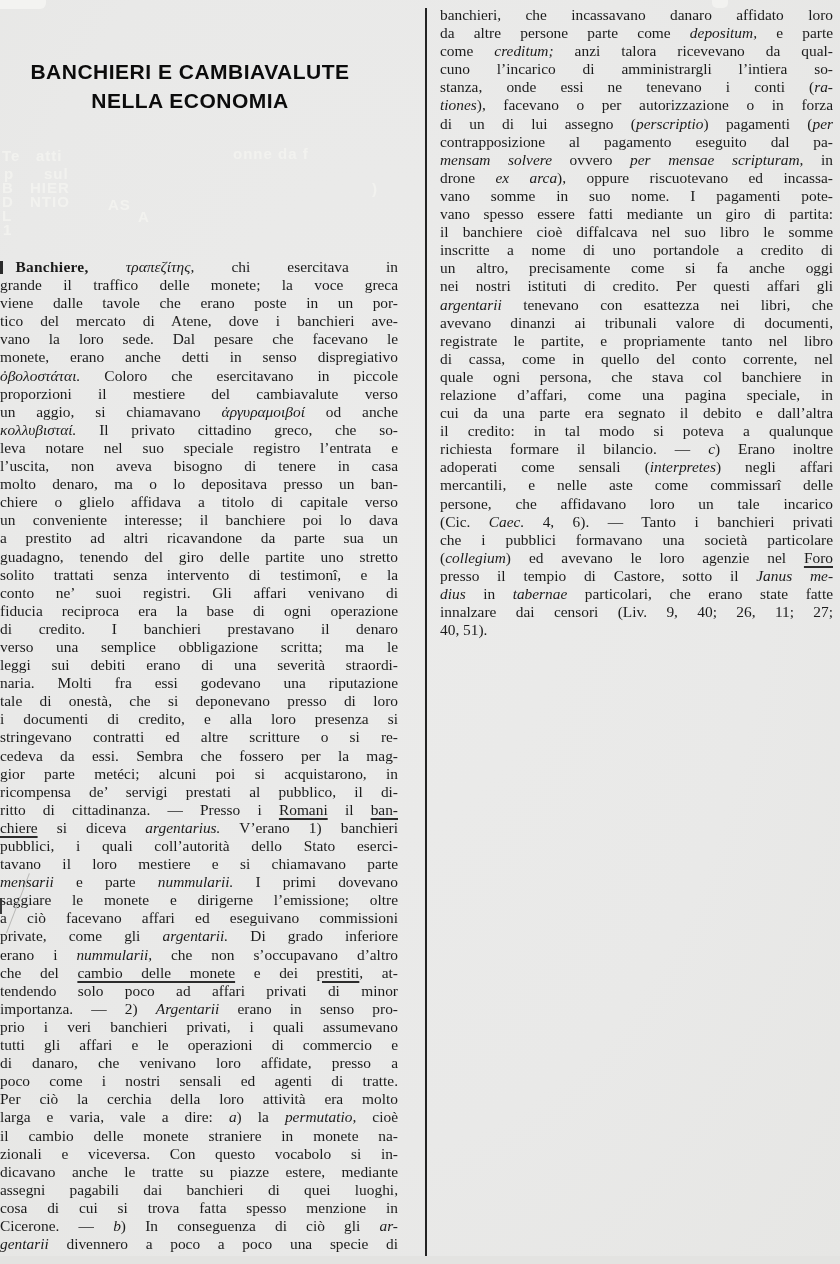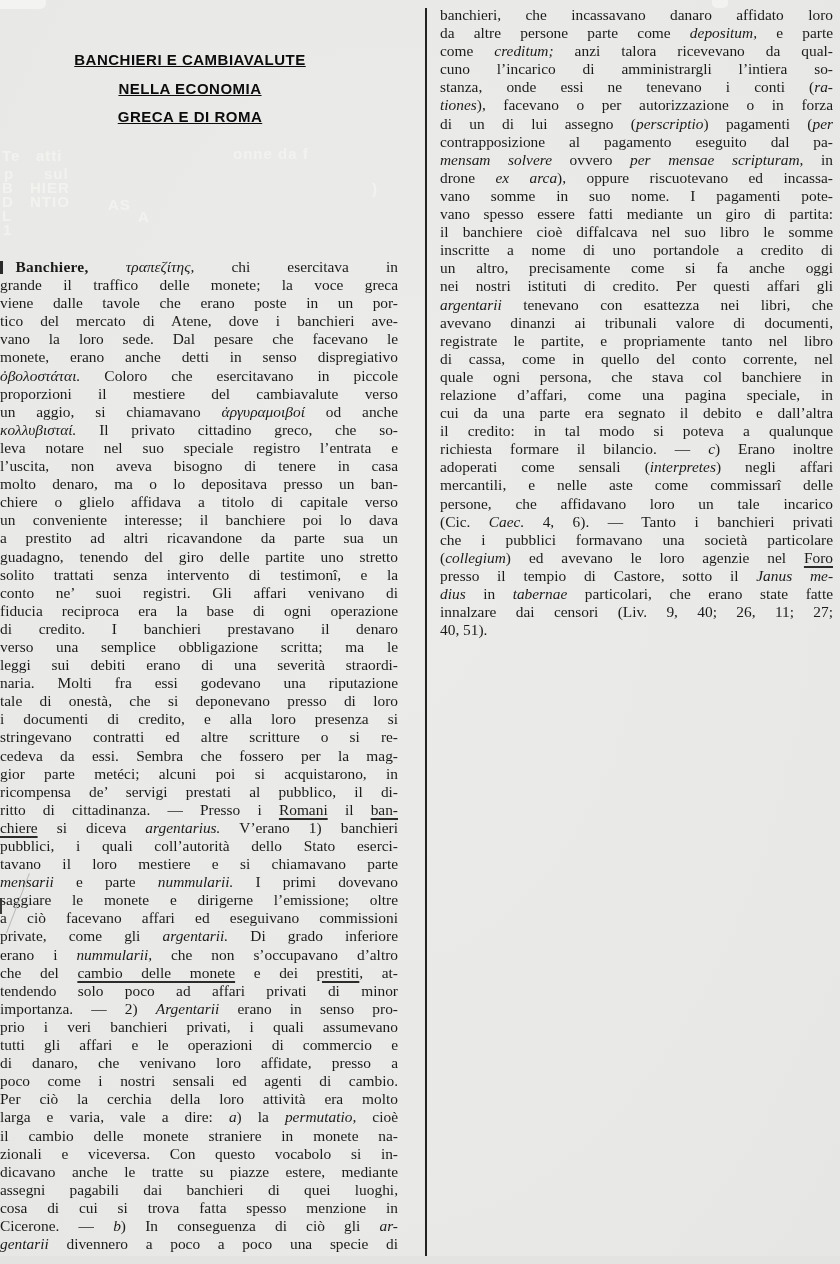--- a/index.html
+++ b/index.html
@@ -4,24 +4,24 @@
 <style>
   html,body{margin:0;padding:0;background:#e9e9e8;}
   .scan{
     position:relative;width:840px;height:1264px;overflow:hidden;
     background:#e9e9e8;
     background-image:radial-gradient(ellipse at 45% 40%, #ebebea 0%, #e9e9e8 60%, #e6e6e4 100%);
     font-family:"Liberation Serif","DejaVu Serif",serif;
     color:#1b1b1b;
   }
   .title{
-    position:absolute;left:4px;top:46px;width:372px;margin:0;
+    position:absolute;left:4px;top:58px;width:372px;margin:0;
     font-family:"Liberation Sans","DejaVu Sans",sans-serif;
-    font-weight:bold;font-size:15px;line-height:28.5px;
-    letter-spacing:0.5px;color:#0c0c0c;text-decoration:underline;
+    font-weight:bold;font-size:21px;line-height:28.5px;
+    letter-spacing:0.5px;color:#0c0c0c;
   }
   .title .line{text-align:center;text-align-last:center;}
   .col{position:absolute;font-size:15.4px;line-height:18.1px;}
   .col .line{text-align:justify;text-align-last:justify;height:18.1px;}
   .col .line.no-just{text-align-last:left;}
   .col-left{left:0;top:258px;width:398px;}
   .col-right{left:440px;top:6px;width:393px;}
   i{font-style:italic;}
   b{font-weight:bold;letter-spacing:0.3px;}
   u{text-decoration-thickness:1.5px;text-underline-offset:3px;text-decoration-color:#2c2c2c;}
@@ -61,21 +61,20 @@
       <span class="ghost" style="left: 138px; top: 208px;">A</span>
       <span class="ghost" style="left: 3px; top: 221px;">1</span>
     </div>
 
   <div class="patch-tl"></div>
   <div class="patch-tr"></div>
 
   <h1 class="title">
       <div class="line">BANCHIERI E CAMBIAVALUTE</div>
       <div class="line">NELLA ECONOMIA</div>
-      <div class="line">GRECA E DI ROMA</div>
     </h1>
 
   <div class="col col-left">
       <div class="line"> <b>Banchiere,</b> <i>τραπεζίτης,</i> chi esercitava in</div>
       <div class="line">grande il traffico delle monete; la voce greca</div>
       <div class="line">viene dalle tavole che erano poste in un por-</div>
       <div class="line">tico del mercato di Atene, dove i banchieri ave-</div>
       <div class="line">vano la loro sede. Dal pesare che facevano le</div>
       <div class="line">monete, erano anche detti in senso dispregiativo</div>
       <div class="line"><i>ὀβολοστάται.</i> Coloro che esercitavano in piccole</div>
@@ -110,21 +109,21 @@
       <div class="line">saggiare le monete e dirigerne l’emissione; oltre</div>
       <div class="line">a ciò facevano affari ed eseguivano commissioni</div>
       <div class="line">private, come gli <i>argentarii.</i> Di grado inferiore</div>
       <div class="line">erano i <i>nummularii,</i> che non s’occupavano d’altro</div>
       <div class="line">che del <u>cambio delle monete</u> e dei <u>prestiti</u>, at-</div>
       <div class="line">tendendo solo poco ad affari privati di minor</div>
       <div class="line">importanza. — 2) <i>Argentarii</i> erano in senso pro-</div>
       <div class="line">prio i veri banchieri privati, i quali assumevano</div>
       <div class="line">tutti gli affari e le operazioni di commercio e</div>
       <div class="line">di danaro, che venivano loro affidate, presso a</div>
-      <div class="line">poco come i nostri sensali ed agenti di cambio.</div>
+      <div class="line">poco come i nostri sensali ed agenti di tratte.</div>
       <div class="line">Per ciò la cerchia della loro attività era molto</div>
       <div class="line">larga e varia, vale a dire: <i>a</i>) la <i>permutatio,</i> cioè</div>
       <div class="line">il cambio delle monete straniere in monete na-</div>
       <div class="line">zionali e viceversa. Con questo vocabolo si in-</div>
       <div class="line">dicavano anche le tratte su piazze estere, mediante</div>
       <div class="line">assegni pagabili dai banchieri di quei luoghi,</div>
       <div class="line">cosa di cui si trova fatta spesso menzione in</div>
       <div class="line">Cicerone. — <i>b</i>) In conseguenza di ciò gli <i>ar-</i></div>
       <div class="line"><i>gentarii</i> divennero a poco a poco una specie di</div>
     </div>

